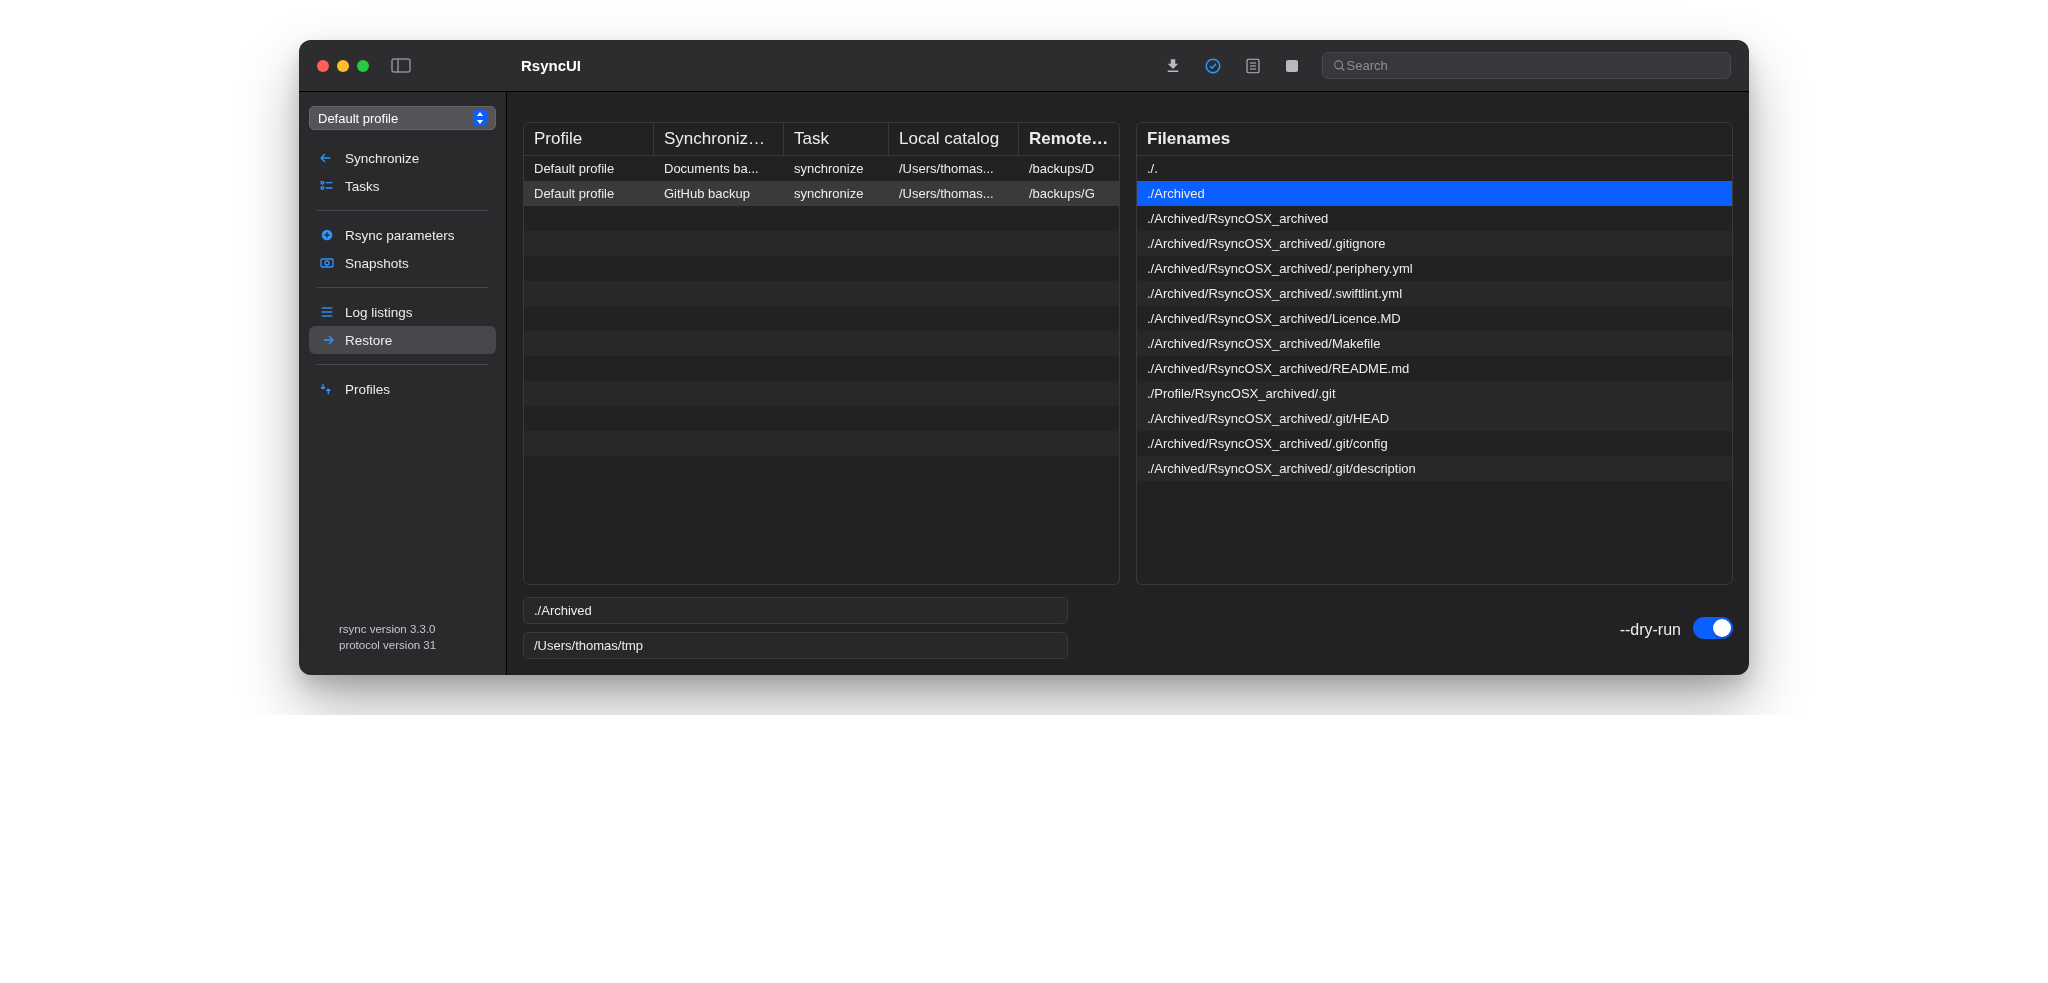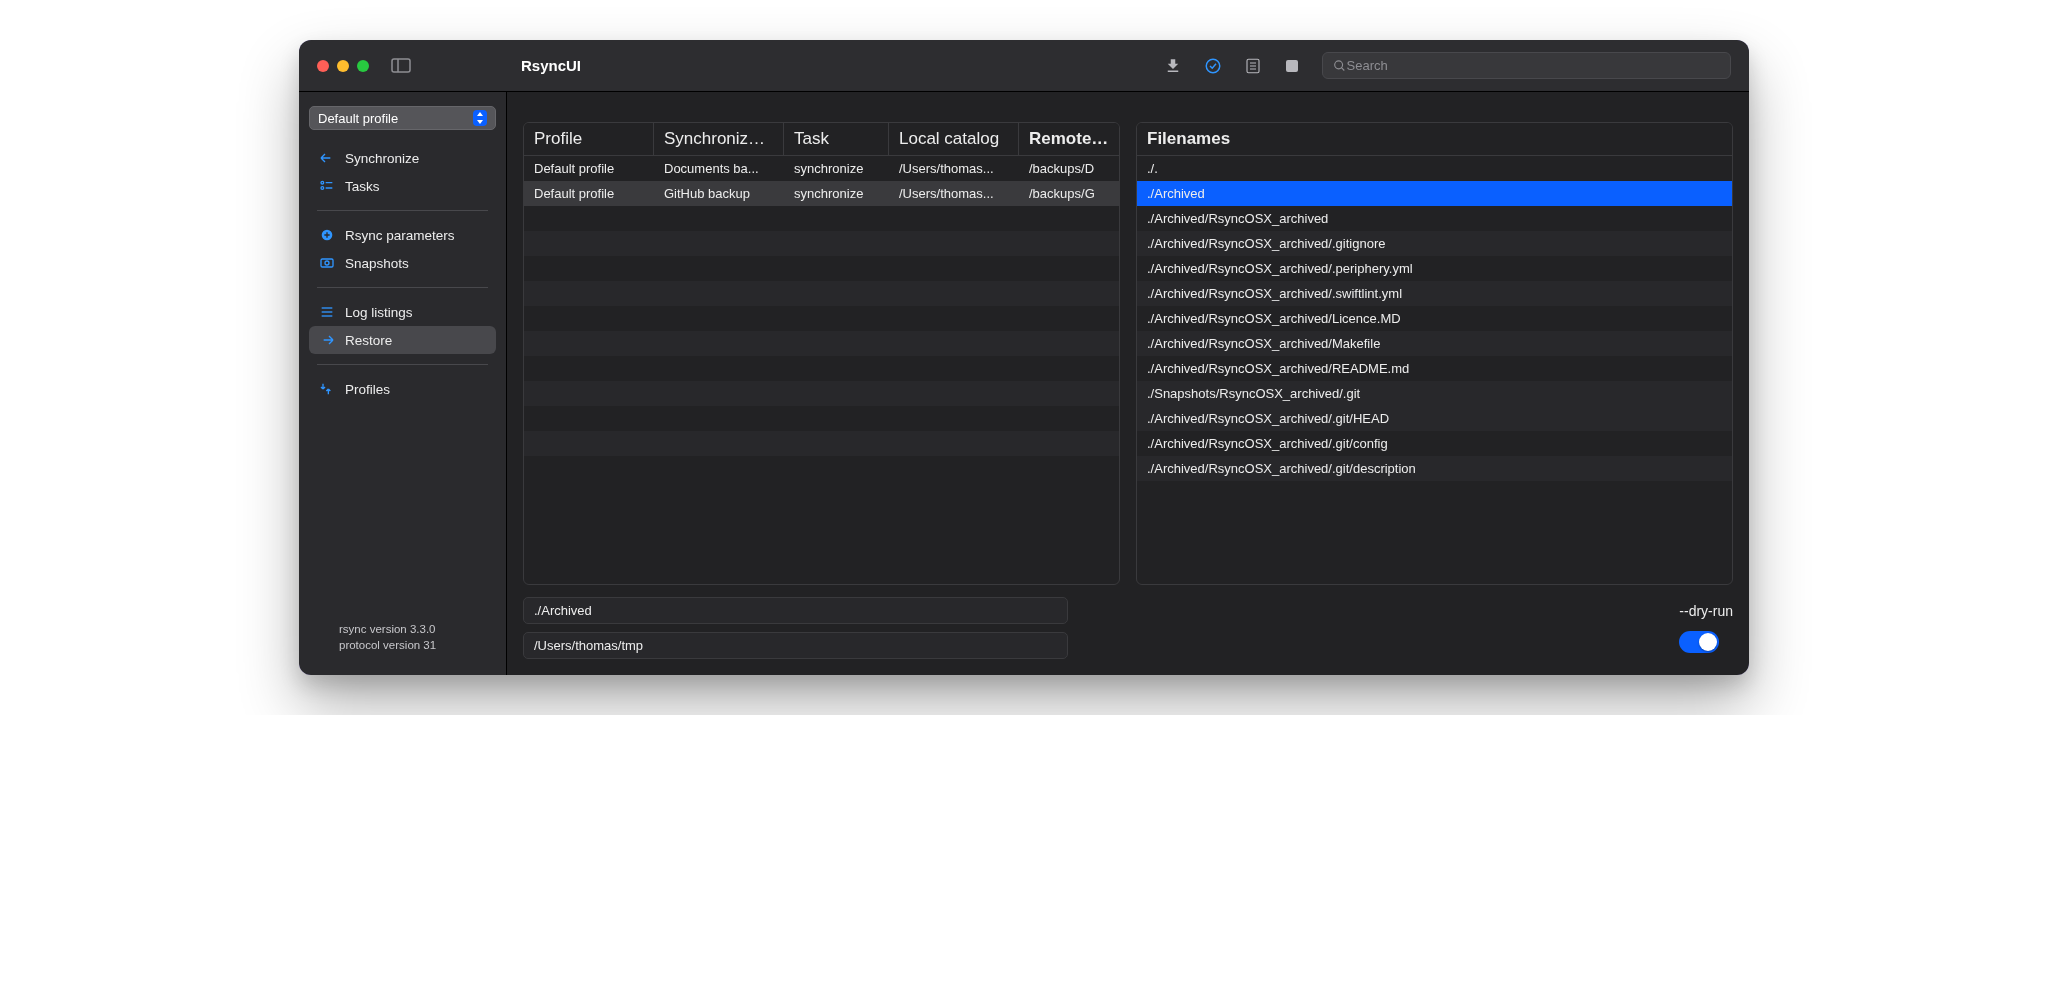--- a/index.html
+++ b/index.html
@@ -118,21 +118,21 @@
 .bottom-row { display:flex; gap:20px; align-items:center; }
 .inputs { display:flex; flex-direction:column; gap:8px; width:545px; }
 .txt-input {
   background:#28282b;
   border:1px solid #3a3a3d;
   border-radius:5px;
   padding:5px 10px;
   color:#ededed;
   font-size:13px;
 }
-.dry-run { margin-left:auto; display:flex; align-items:flex-start; gap:12px; color:#ededed; font-size:14px;flex-direction:column;}
+.dry-run { margin-left:auto; display:flex; align-items:flex-end; gap:12px; color:#ededed; font-size:16px;}
 .toggle {
   width:40px;height:22px;background:#0a60ff;border-radius:11px;position:relative;cursor:pointer;
 }
 .toggle::after{content:'';position:absolute;width:18px;height:18px;background:#fff;border-radius:50%;top:2px;right:2px;box-shadow:0 1px 2px rgba(0,0,0,0.3);}
 </style>
 </head>
 <body>
 
 <div class="window">
   <div class="titlebar">
@@ -398,21 +398,21 @@
               <div class="trow">
                 <div class="col-file">./Archived/RsyncOSX_archived/Licence.MD</div>
               </div>
               <div class="trow alt">
                 <div class="col-file">./Archived/RsyncOSX_archived/Makefile</div>
               </div>
               <div class="trow">
                 <div class="col-file">./Archived/RsyncOSX_archived/README.md</div>
               </div>
               <div class="trow alt">
-                <div class="col-file">./Snapshots/RsyncOSX_archived/.git</div>
+                <div class="col-file">./Profile/RsyncOSX_archived/.git</div>
               </div>
               <div class="trow alt">
                 <div class="col-file">./Archived/RsyncOSX_archived/.git/HEAD</div>
               </div>
               <div class="trow">
                 <div class="col-file">./Archived/RsyncOSX_archived/.git/config</div>
               </div>
               <div class="trow alt">
                 <div class="col-file">./Archived/RsyncOSX_archived/.git/description</div>
               </div>

